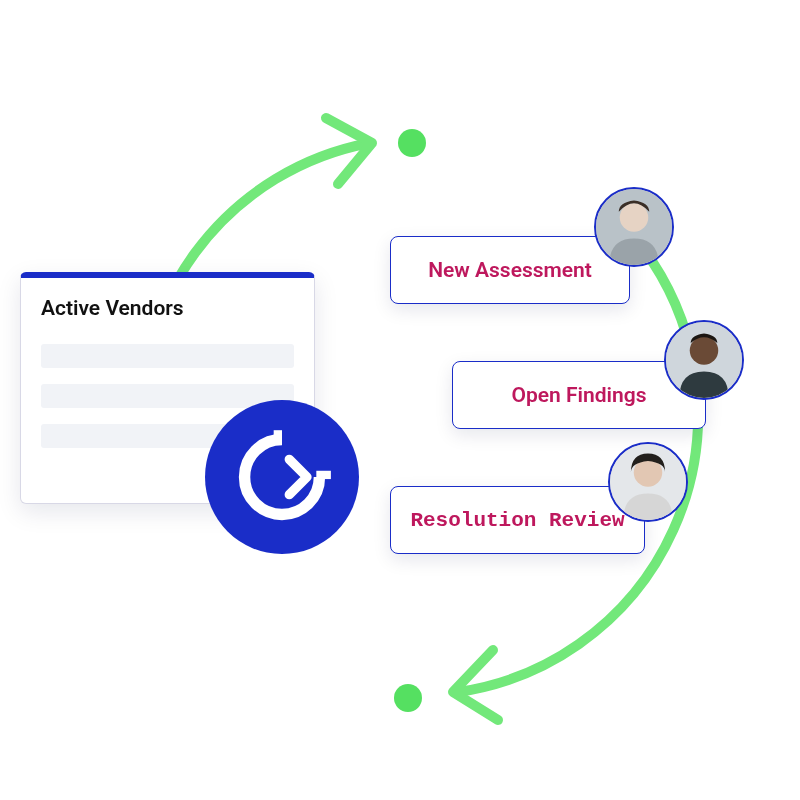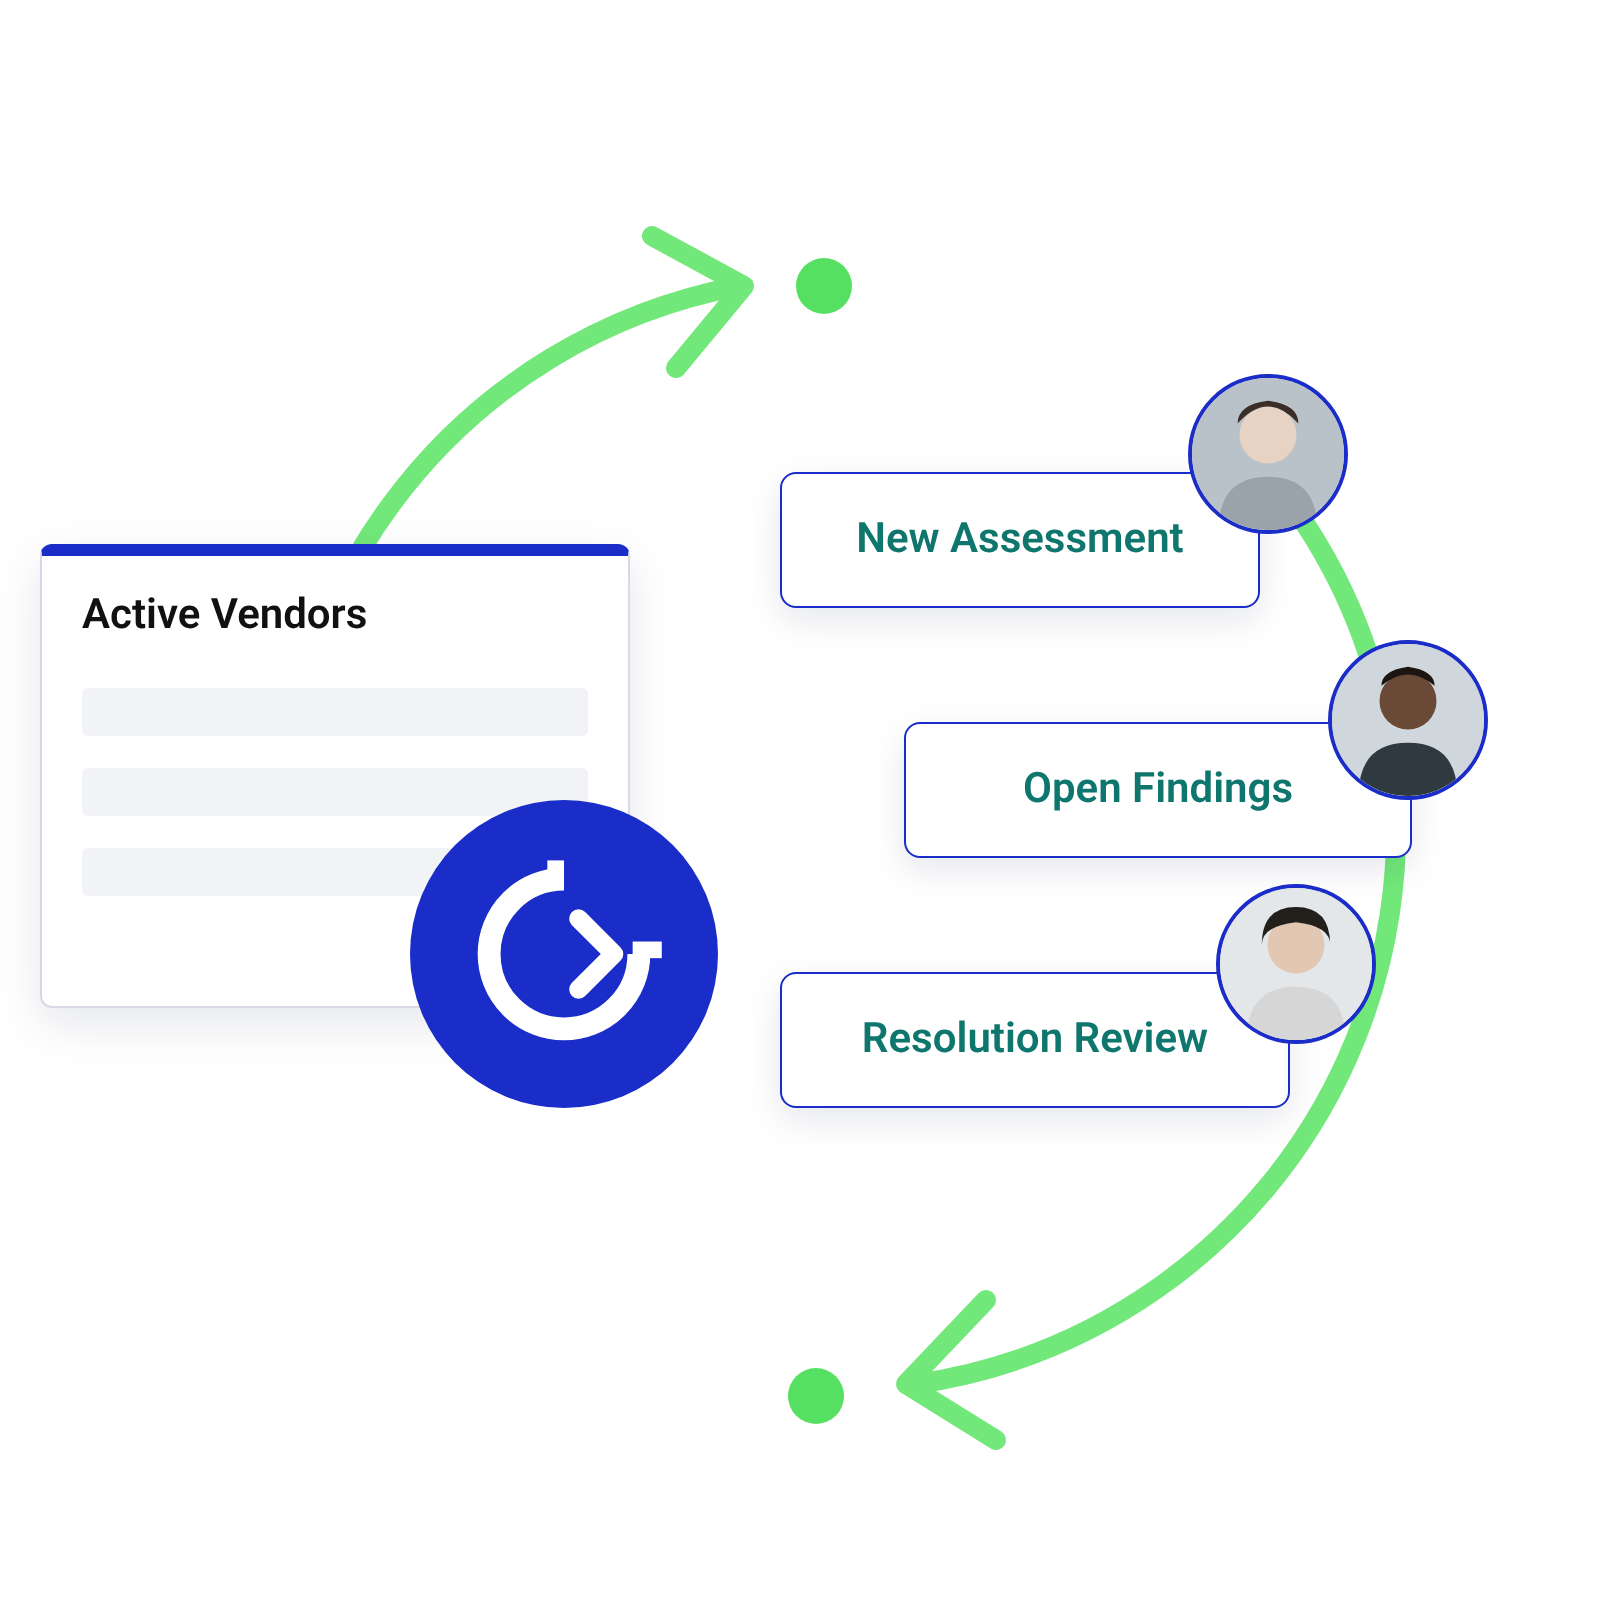--- a/index.html
+++ b/index.html
@@ -80,31 +80,31 @@
     justify-content: center;
   }
   .logo-badge svg { display: block; }
   .step-card {
     height: 68px;
     display: flex;
     align-items: center;
     justify-content: center;
     font-size: 21px;
     font-weight: 600;
-    color: #0f766e;
+    color: #be185d;
     border: 1px solid #1a2dc8;
     border-radius: 8px;
     background: #fff;
     box-shadow: 0 6px 18px rgba(10,20,70,0.10);
     padding: 0 22px;
     white-space: nowrap;
   }
   .step1 { left: 390px; top: 236px; width: 240px; position: absolute; }
   .step2 { left: 452px; top: 361px; width: 254px; position: absolute; }
-  .step3 { left: 390px; top: 486px; width: 255px; position: absolute; }
+  .step3 { left: 390px; top: 486px; width: 255px; position: absolute; font-family: Liberation Mono, monospace; }
   .avatar {
     position: absolute;
     width: 80px;
     height: 80px;
     border-radius: 50%;
     border: 2px solid #1a2dc8;
     overflow: hidden;
     background: #d5d5dd;
   }
   .avatar1 { left: 594px; top: 187px; }

